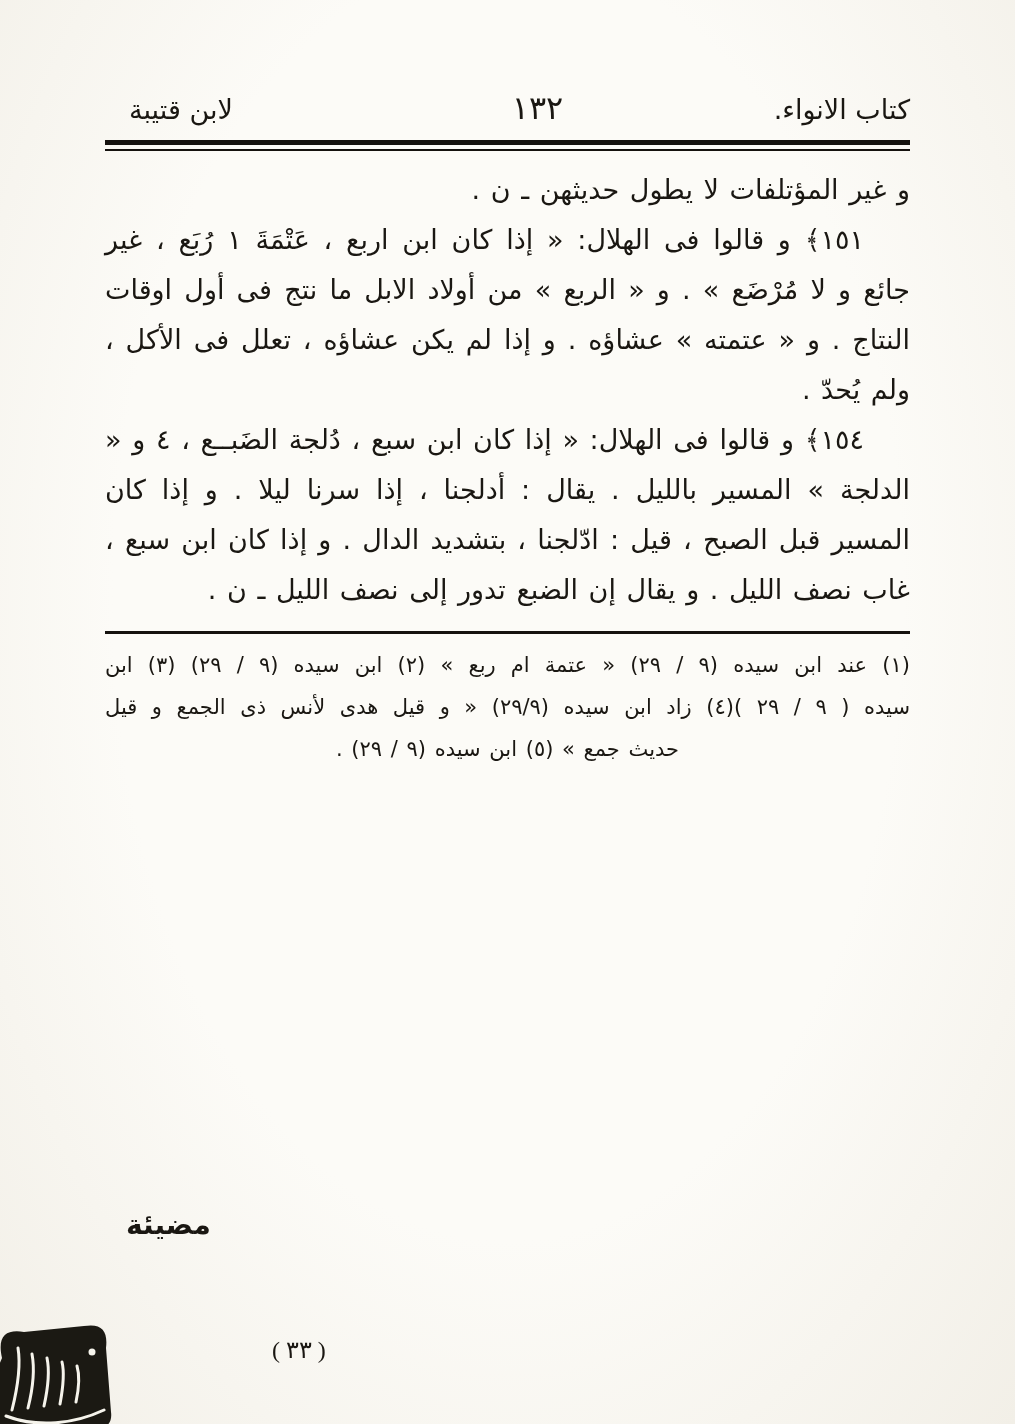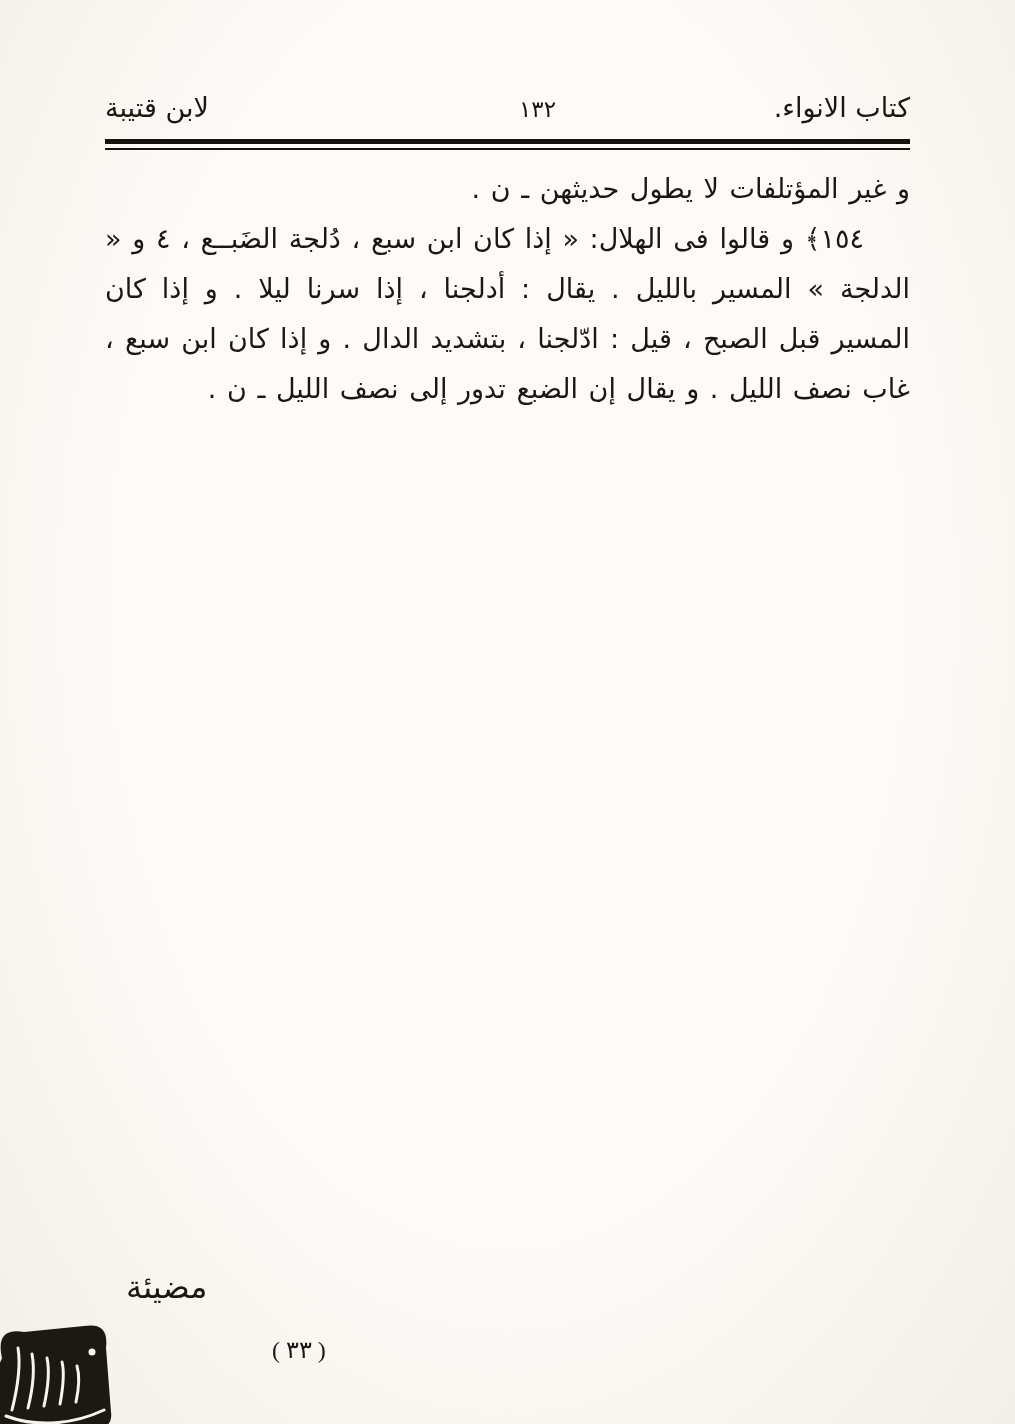--- a/index.html
+++ b/index.html
@@ -25,22 +25,22 @@
 
   
   .header {
     display: grid;
     grid-template-columns: 1fr auto 1fr;
     align-items: baseline;
     font-size: 27px;
     line-height: 40px;
   }
   .h-right  { justify-self: start; letter-spacing: 1px; }
-  .h-center { justify-self: center; font-size: 23px; padding-left: 60px; }
-  .h-left   { justify-self: end; }
+  .h-center { justify-self: center; font-size: 32px; padding-left: 60px; }
+  .h-left   { justify-self: end; margin-left: 24px; }
 
   .rule-wrap { margin-top: 10px; }
   .rule-thick { height: 5px; background: #15120e; }
   .rule-thin  { height: 2px; background: #15120e; margin-top: 4px; }
 
   
   .body-text {
     margin-top: 14px;
     font-size: 27px;
     line-height: 50px;
@@ -65,22 +65,23 @@
   .signature {
     position: absolute;
     left: 272px;
     top: 1336px;
     font-size: 24px;
     font-family: Liberation Serif, serif;
   }
   .catchword {
     position: absolute;
     left: 126px;
-    top: 1268px;
-    font-size: 32px;
+    top: 1208px;
+    font-size: 28px;
+    font-weight: bold;
   }
 
   
   .stamp {
     position: absolute;
     left: -6px;
     bottom: -6px;
     width: 122px;
     height: 108px;
   }
@@ -97,23 +98,30 @@
       <span class="h-left">لابن قتيبة</span>
     </header>
 
     <div class="rule-wrap">
       <div class="rule-thick"></div>
       <div class="rule-thin"></div>
     </div>
 
     <main class="body-text">
       <p class="para no-indent">و غير المؤتلفات لا يطول حديثهن ـ ن .</p>
+      <p class="para">١٥١﴾ و قالوا فى الهلال: « إذا كان ابن اربع ، عَتْمَةَ ١ رُبَع ، غير جائع و لا مُرْضَع » . و « الربع » من أولاد الابل ما نتج فى أول اوقات النتاج . و « عتمته » عشاؤه . و إذا لم يكن عشاؤه ، تعلل فى الأكل ، ولم يُحدّ .</p>
       <p class="para">١٥٤﴾ و قالوا فى الهلال: « إذا كان ابن سبع ، دُلجة الضَبــع ، ٤ و « الدلجة » المسير بالليل . يقال : أدلجنا ، إذا سرنا ليلا . و إذا كان المسير قبل الصبح ، قيل : ادّلجنا ، بتشديد الدال . و إذا كان ابن سبع ، غاب نصف الليل . و يقال إن الضبع تدور إلى نصف الليل ـ ن .</p>
     </main>
 
+    <section class="footnotes">
+      <div class="fn-rule"></div>
+      <div class="fn-line fill">(١) عند ابن سيده (٩ / ٢٩) « عتمة ام ربع » (٢) ابن سيده (٩ / ٢٩) (٣) ابن</div>
+      <div class="fn-line fill">سيده ( ٩ / ٢٩ )(٤) زاد ابن سيده (٢٩/٩) « و قيل هدى لأنس ذى الجمع و قيل</div>
+      <div class="fn-line center">حديث جمع » (٥) ابن سيده (٩ / ٢٩) .</div>
+    </section>
 
   </div>
 
   <div class="signature">( ٣٣ )</div>
   <div class="catchword">مضيئة</div>
 
   <div class="stamp">
     <svg width="122" height="108" viewBox="0 0 122 108" xmlns="http://www.w3.org/2000/svg">
       <path d="M8,36 C3,14 12,7 30,10 L90,4 C108,1 114,9 112,26 L117,90 C119,104 108,110 92,107 L2,108 L2,50 Z" fill="#1b1913"></path>
       <g stroke="#f6f4ec" fill="none" stroke-width="3" stroke-linecap="round">

